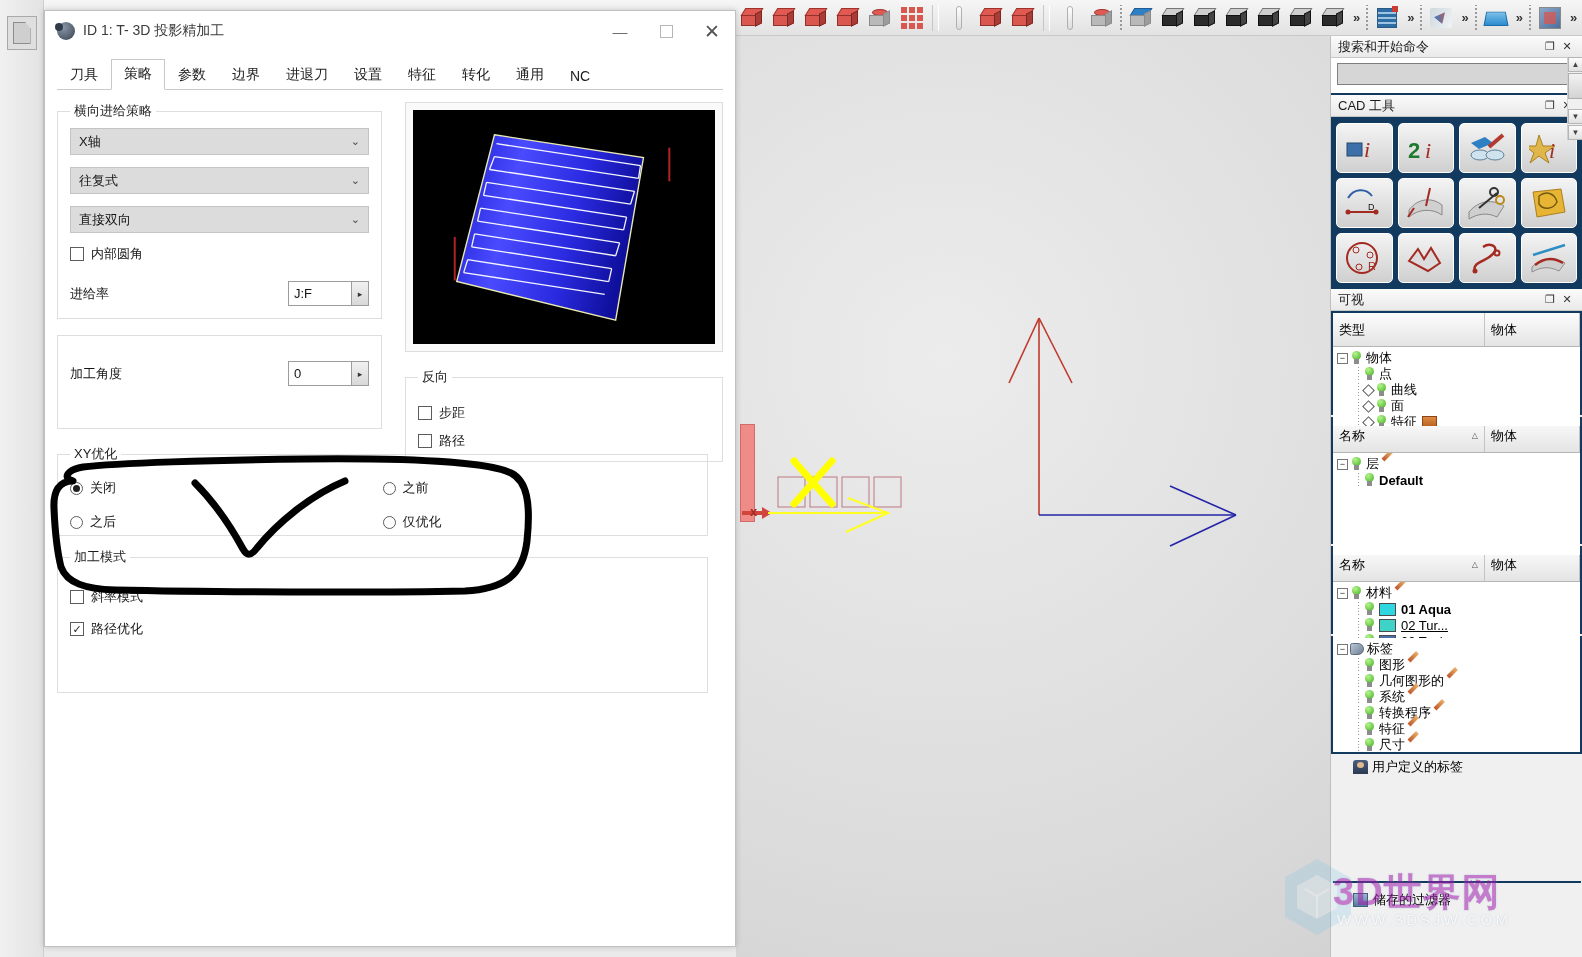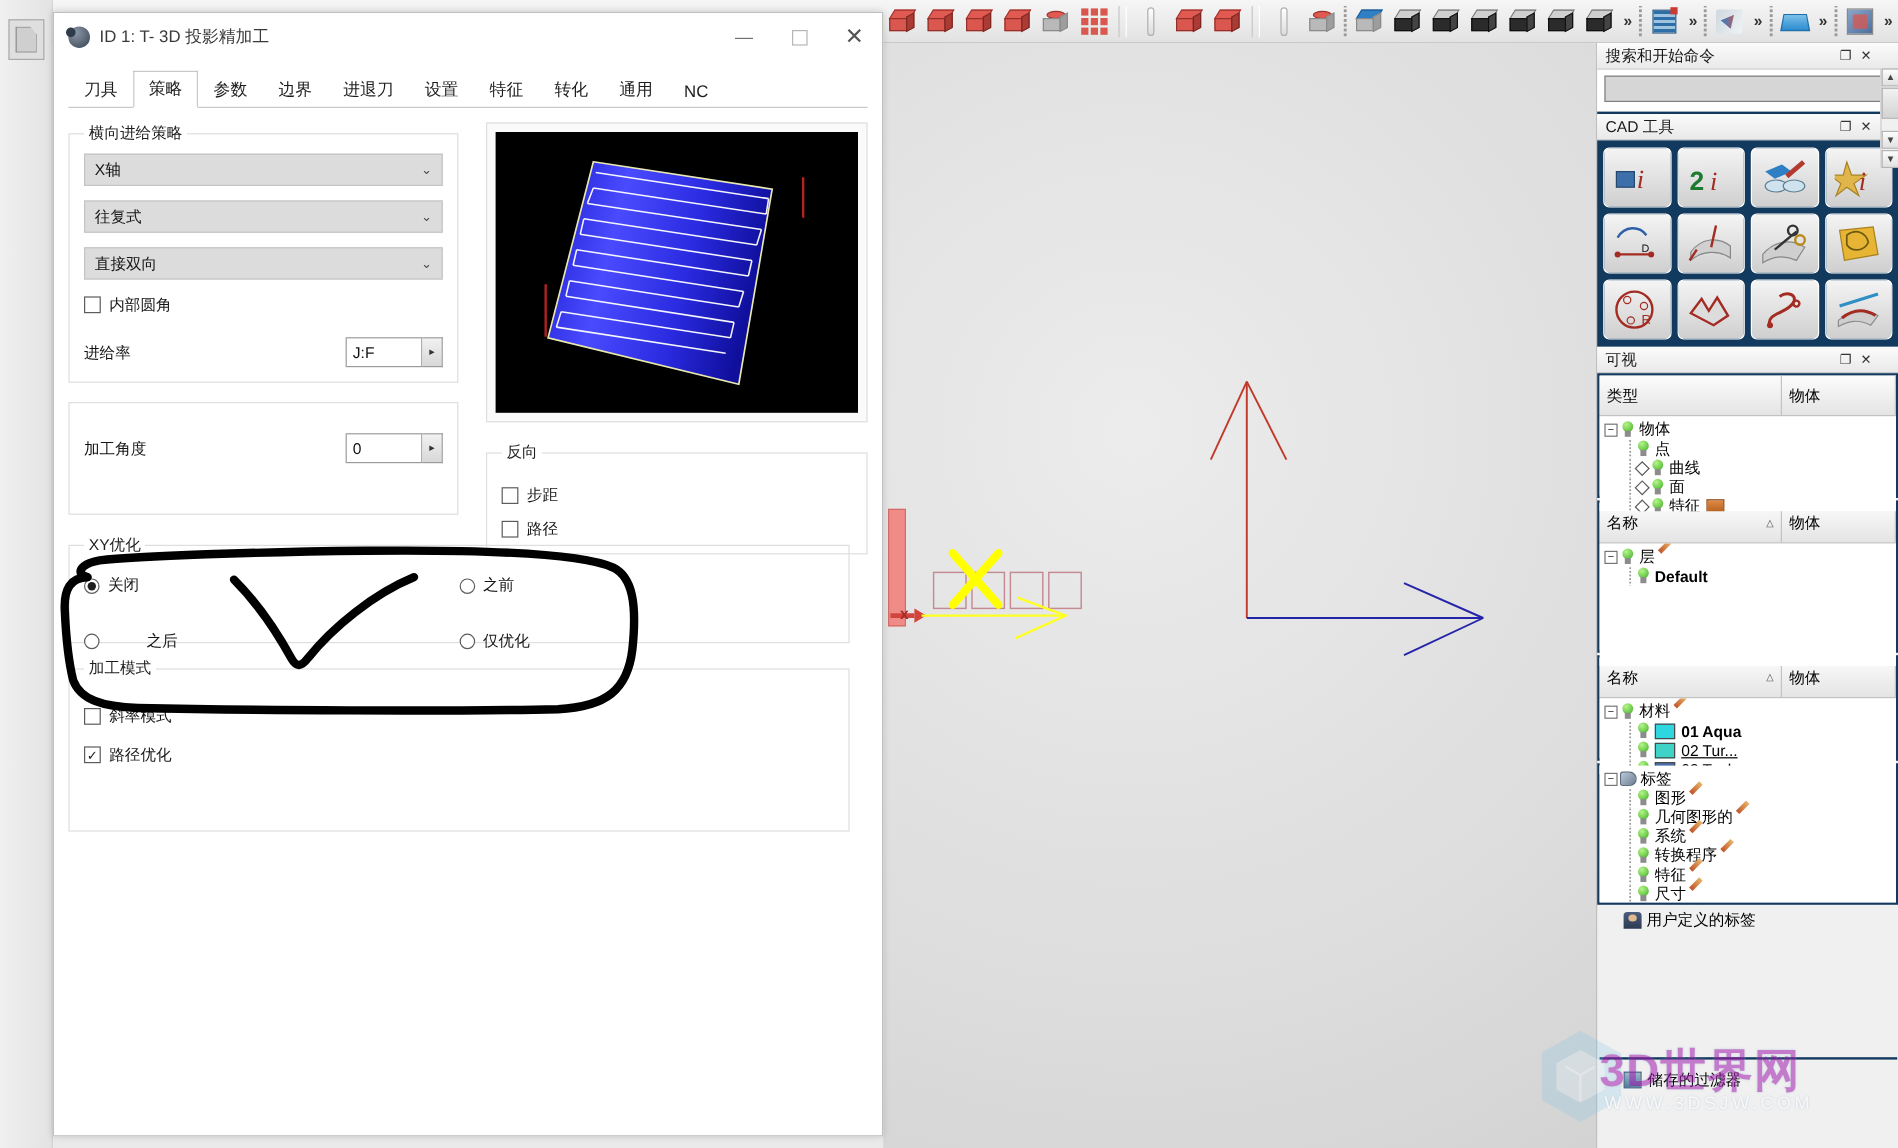--- a/index.html
+++ b/index.html
@@ -83,21 +83,21 @@
   .vp-red-bar { position:absolute; left:4px; top:388px; width:15px; height:98px;
                 background:#ef8c88; border:1px solid #d16d68;}
   .vp-x-label { position:absolute; left:14px; top:468px; color:#a52a2a; font-weight:bold; font-size:13px;}
   .axis-svg { position:absolute; left:0; top:0; width:594px; height:921px; pointer-events:none;}
 
   
   .right-col { position:absolute; left:1330px; top:36px; width:252px; height:921px;
                background:#f0f0f0; border-left:1px solid #bfbfbf; }
   .pnl-header { height:22px; background:linear-gradient(#fbfbfb,#e9e9e9);
                 border-bottom:1px solid #c8c8c8; display:flex; align-items:center;
-                padding:0 20px 0 7px; font-size:13px; color:#1a1a1a;}
+                padding:0 8px 0 7px; font-size:13px; color:#1a1a1a;}
   .pnl-header .ttl { flex:1; }
   .pnl-header .hbtn { width:14px; height:14px; margin-left:3px; color:#333;
                       display:flex;align-items:center;justify-content:center; font-size:11px;}
   .search-box { margin:5px 6px 6px 6px; height:22px; background:#d6d6d6;
                 border:1px solid #7f7f7f; }
   .searchwrap{ background:#fff; border-bottom:2px solid #123a5e; padding-bottom:2px;}
   .cad-grid { background:#123a5e; padding:6px 5px; display:grid;
               grid-template-columns:repeat(4,1fr); gap:5px; }
   .cad-ic { height:50px; background:linear-gradient(#f4f4f4,#cfcfcf);
             border:1px solid #fff; border-radius:5px; position:relative; overflow:hidden;
@@ -820,21 +820,21 @@
         <legend>XY优化</legend>
         <div style="display:grid;grid-template-columns:1fr 1fr;" id="xy-host">
             <div class="chk-row" style="margin: 8px 0px;">
               <span class="radio on"></span>
               <span>关闭</span>
             </div>
             <div class="chk-row" style="margin: 8px 0px;">
               <span class="radio"></span>
               <span>之前</span>
             </div>
-            <div class="chk-row" style="margin: 20px 0px; gap: 32px;">
+            <div class="chk-row" style="margin: 8px 0px;">
               <span class="radio"></span>
               <span>之后</span>
             </div>
             <div class="chk-row" style="margin: 8px 0px;">
               <span class="radio"></span>
               <span>仅优化</span>
             </div>
           </div>
       </fieldset>
 

